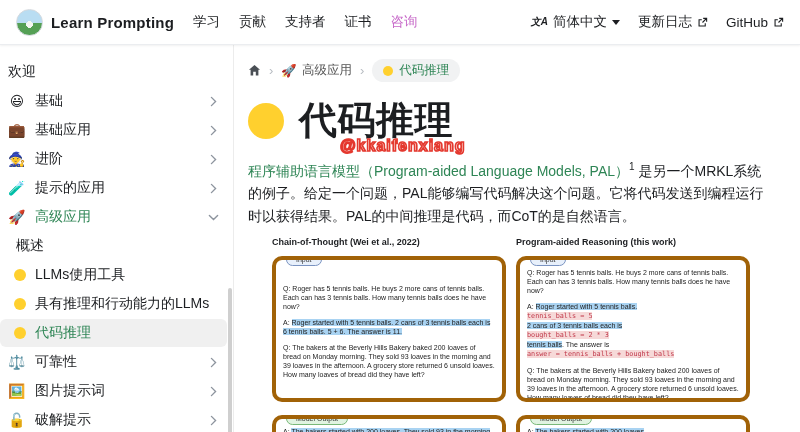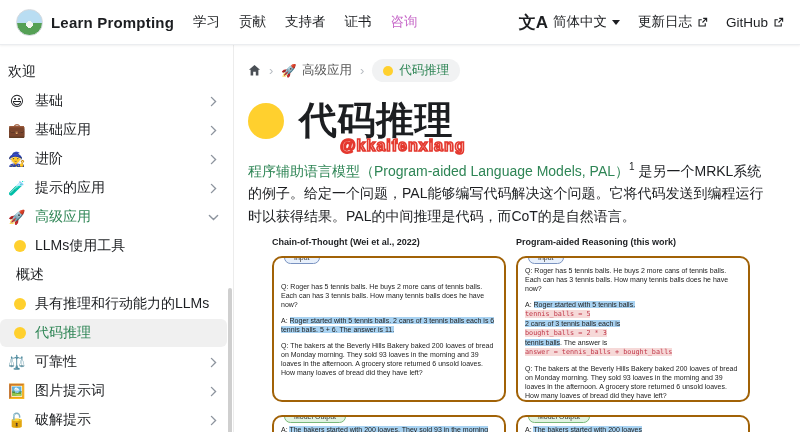--- a/index.html
+++ b/index.html
@@ -14,21 +14,21 @@
   .logo-circle { width:27px; height:27px; border-radius:50%;
     background:
       radial-gradient(circle at 50% 58%, #f4f7f2 0 17%, rgba(0,0,0,0) 18%),
       linear-gradient(180deg,#b9ddf2 0 54%, #55a055 54% 100%);
     border:1px solid #d4d9de; }
   .brand-name { font-weight:700; font-size:15px; letter-spacing:.2px; }
   .nav-link { font-size:13.5px; color:#1c1e21; text-decoration:none; cursor:pointer; }
   .nav-link.accent { color:#c668c8; }
   .nav-right { margin-left:auto; display:flex; align-items:center; gap:18px; }
   .nav-right .nav-link { display:flex; align-items:center; gap:5px; }
-  .translate-glyph { font-size:17px; font-weight:600; }
+  .translate-glyph { font-size:10px; font-weight:600;font-style:italic; }
   .caret-down { width:0; height:0; border-left:4px solid transparent;
     border-right:4px solid transparent; border-top:5px solid #1c1e21; display:inline-block; }
   .ext-icon { display:inline-block; }
 
   
   .layout { display:flex; height:387px; }
 
   
   .sidebar { width:234px; flex:0 0 234px; border-right:1px solid #ececec;
     padding:12px 6px 0 0; position:relative; overflow:hidden; }
@@ -62,21 +62,21 @@
     -webkit-text-stroke:1.6px #e4382e; text-shadow:0 0 1px #e4382e; }
 
   .intro { font-size:14px; line-height:1.62; max-width:545px; }
   .intro a { color:#2e8555; text-decoration:none; cursor:pointer; }
   .intro sup { font-size:10px; cursor:pointer; }
 
   
   .figure { width:478px; margin:9px auto 0; display:flex; gap:10px; }
   .fig-col { width:234px; }
   .fig-title { font-size:9px; font-weight:700; text-align:left; margin-bottom:9px; }
-  .fig-box { position:relative; border:2px solid #a16207; border-radius:10px;
+  .fig-box { position:relative; border:4px solid #a16207; border-radius:10px;
     background:#fff; padding:8px 7px 6px; font-size:7px; line-height:1.3; color:#222; }
   .box-input { height:146px; overflow:hidden; }
   .col-left .box-input { padding-top:24px; }
   .box-output { margin-top:13px; height:70px; overflow:hidden; }
   .pill { position:absolute; top:-7px; left:10px; font-size:7px; padding:1px 9px;
     border-radius:8px; background:#e8f0fb; border:1px solid #7a93c1; color:#333; }
   .pill.green { background:#e1f3e1; border-color:#79b879; }
   .seg-gap { height:7px; }
   .seg-blue { background:#a9d3f2; }
   .seg-code { font-family:"DejaVu Sans Mono","Liberation Mono",monospace;
@@ -165,26 +165,26 @@
     <div class="side-row green">
       <span class="emoji">🚀</span>
       <span>高级应用</span>
       <span class="chev">
           <svg width="11" height="11" viewBox="0 0 16 16" style="transform:rotate(90deg)">
             <path d="M5 2l6 6-6 6" fill="none" stroke="#8d949e" stroke-width="2" stroke-linecap="round"></path>
           </svg>
         </span>
     </div>
 
+    <div class="side-row side-sub plain">
+      <span>概述</span>
+    </div>
     <div class="side-row side-sub">
       <span class="dot"></span>
       <span>LLMs使用工具</span>
-    </div>
-    <div class="side-row side-sub plain">
-      <span>概述</span>
     </div>
     <div class="side-row side-sub">
       <span class="dot"></span>
       <span>具有推理和行动能力的LLMs</span>
     </div>
     <div class="side-row side-sub active">
       <span class="dot"></span>
       <span>代码推理</span>
     </div>
 

